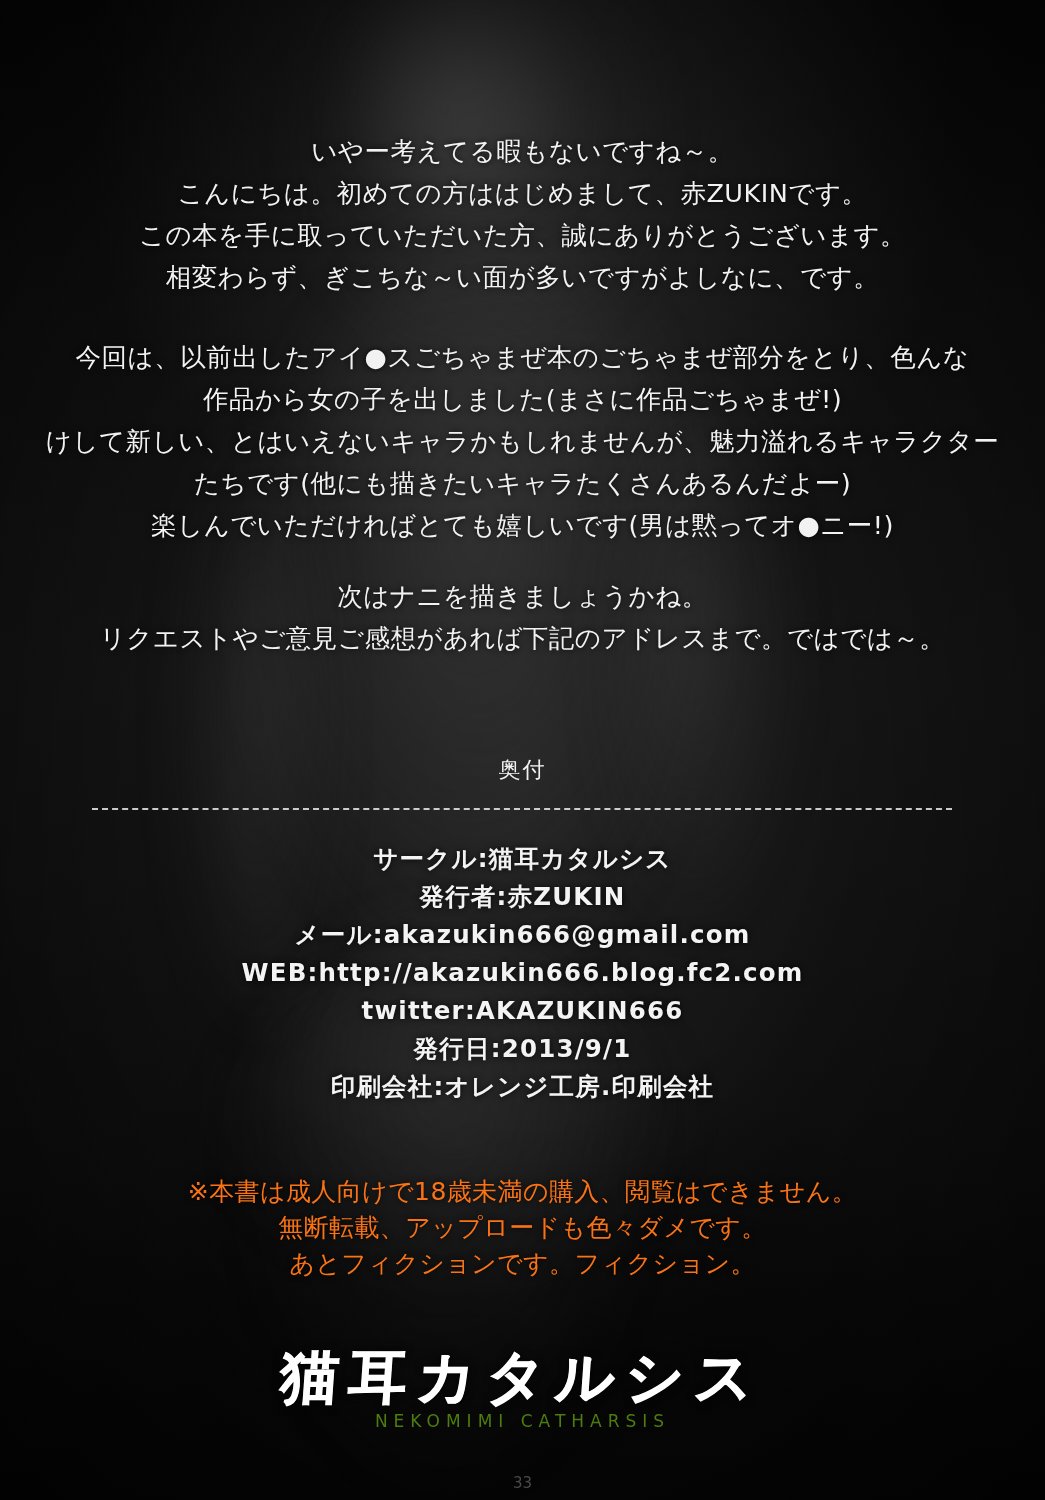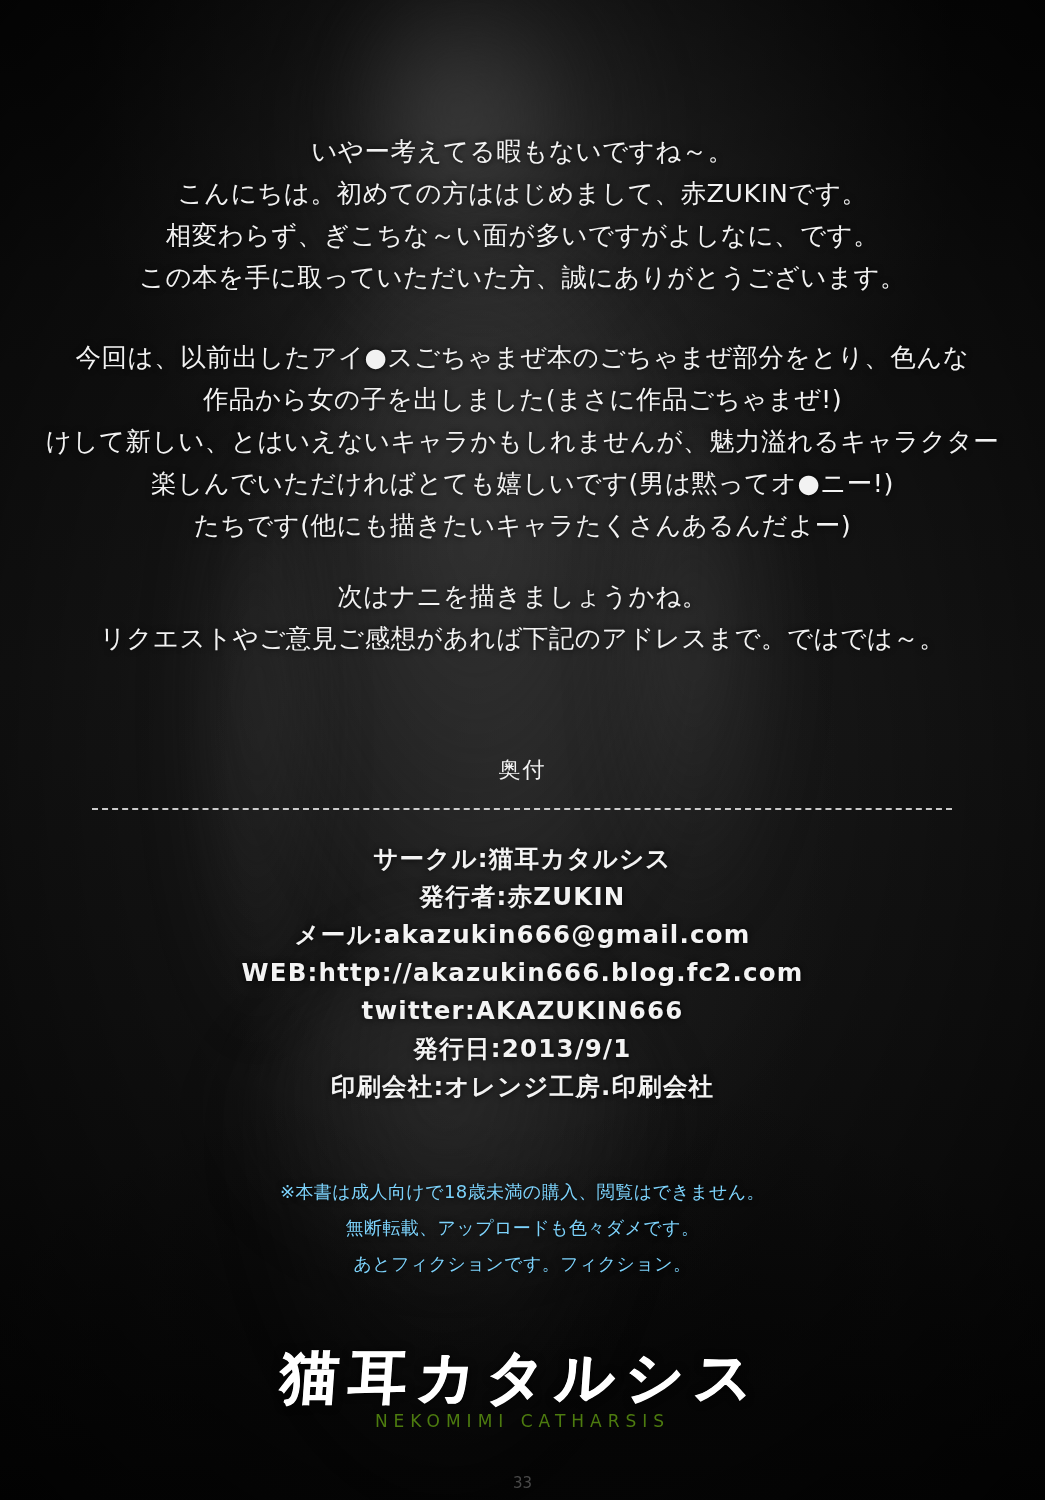--- a/index.html
+++ b/index.html
@@ -97,24 +97,24 @@
   .imprint-line {
     font-size: 24.5px;
     line-height: 38px;
     letter-spacing: 1.2px;
     color: #f3f3f3;
     white-space: nowrap;
     text-shadow: 0 0 6px rgba(0,0,0,0.9);
   }
   #notices { position: absolute; top: 1174px; left: 0; right: 0; }
   .notice-line {
-    font-size: 18px;
+    font-size: 25px;
     line-height: 36px;
     letter-spacing: 0.4px;
-    color: #7dd3fc;
+    color: #f97316;
     white-space: nowrap;
     text-shadow: 0 0 6px rgba(0,0,0,0.9);
   }
 
   
   #logo {
     position: absolute;
     top: 1345px;
     left: 0; right: 0;
     text-align: center;
@@ -156,30 +156,30 @@
   <div class="fig fig-skirt"></div>
   <div class="fig fig-legs"></div>
   <div class="fig-vignette"></div>
 </div>
 
 <div id="content">
 
   <div id="greeting" class="block">
     <div class="para-line">いやー考えてる暇もないですね～。</div>
     <div class="para-line">こんにちは。初めての方ははじめまして、赤ZUKINです。</div>
+    <div class="para-line">この本を手に取っていただいた方、誠にありがとうございます。</div>
     <div class="para-line">相変わらず、ぎこちな～い面が多いですがよしなに、です。</div>
-    <div class="para-line">この本を手に取っていただいた方、誠にありがとうございます。</div>
   </div>
 
   <div id="about" class="block">
     <div class="para-line">今回は、以前出したアイ●スごちゃまぜ本のごちゃまぜ部分をとり、色んな</div>
     <div class="para-line">作品から女の子を出しました(まさに作品ごちゃまぜ!)</div>
     <div class="para-line">けして新しい、とはいえないキャラかもしれませんが、魅力溢れるキャラクター</div>
+    <div class="para-line">たちです(他にも描きたいキャラたくさんあるんだよー)</div>
     <div class="para-line">楽しんでいただければとても嬉しいです(男は黙ってオ●ニー!)</div>
-    <div class="para-line">たちです(他にも描きたいキャラたくさんあるんだよー)</div>
   </div>
 
   <div id="closing" class="block">
     <div class="para-line">次はナニを描きましょうかね。</div>
     <div class="para-line">リクエストやご意見ご感想があれば下記のアドレスまで。ではでは～。</div>
   </div>
 
   <div id="colophon-title">奥付</div>
   <div id="divider"></div>
 

